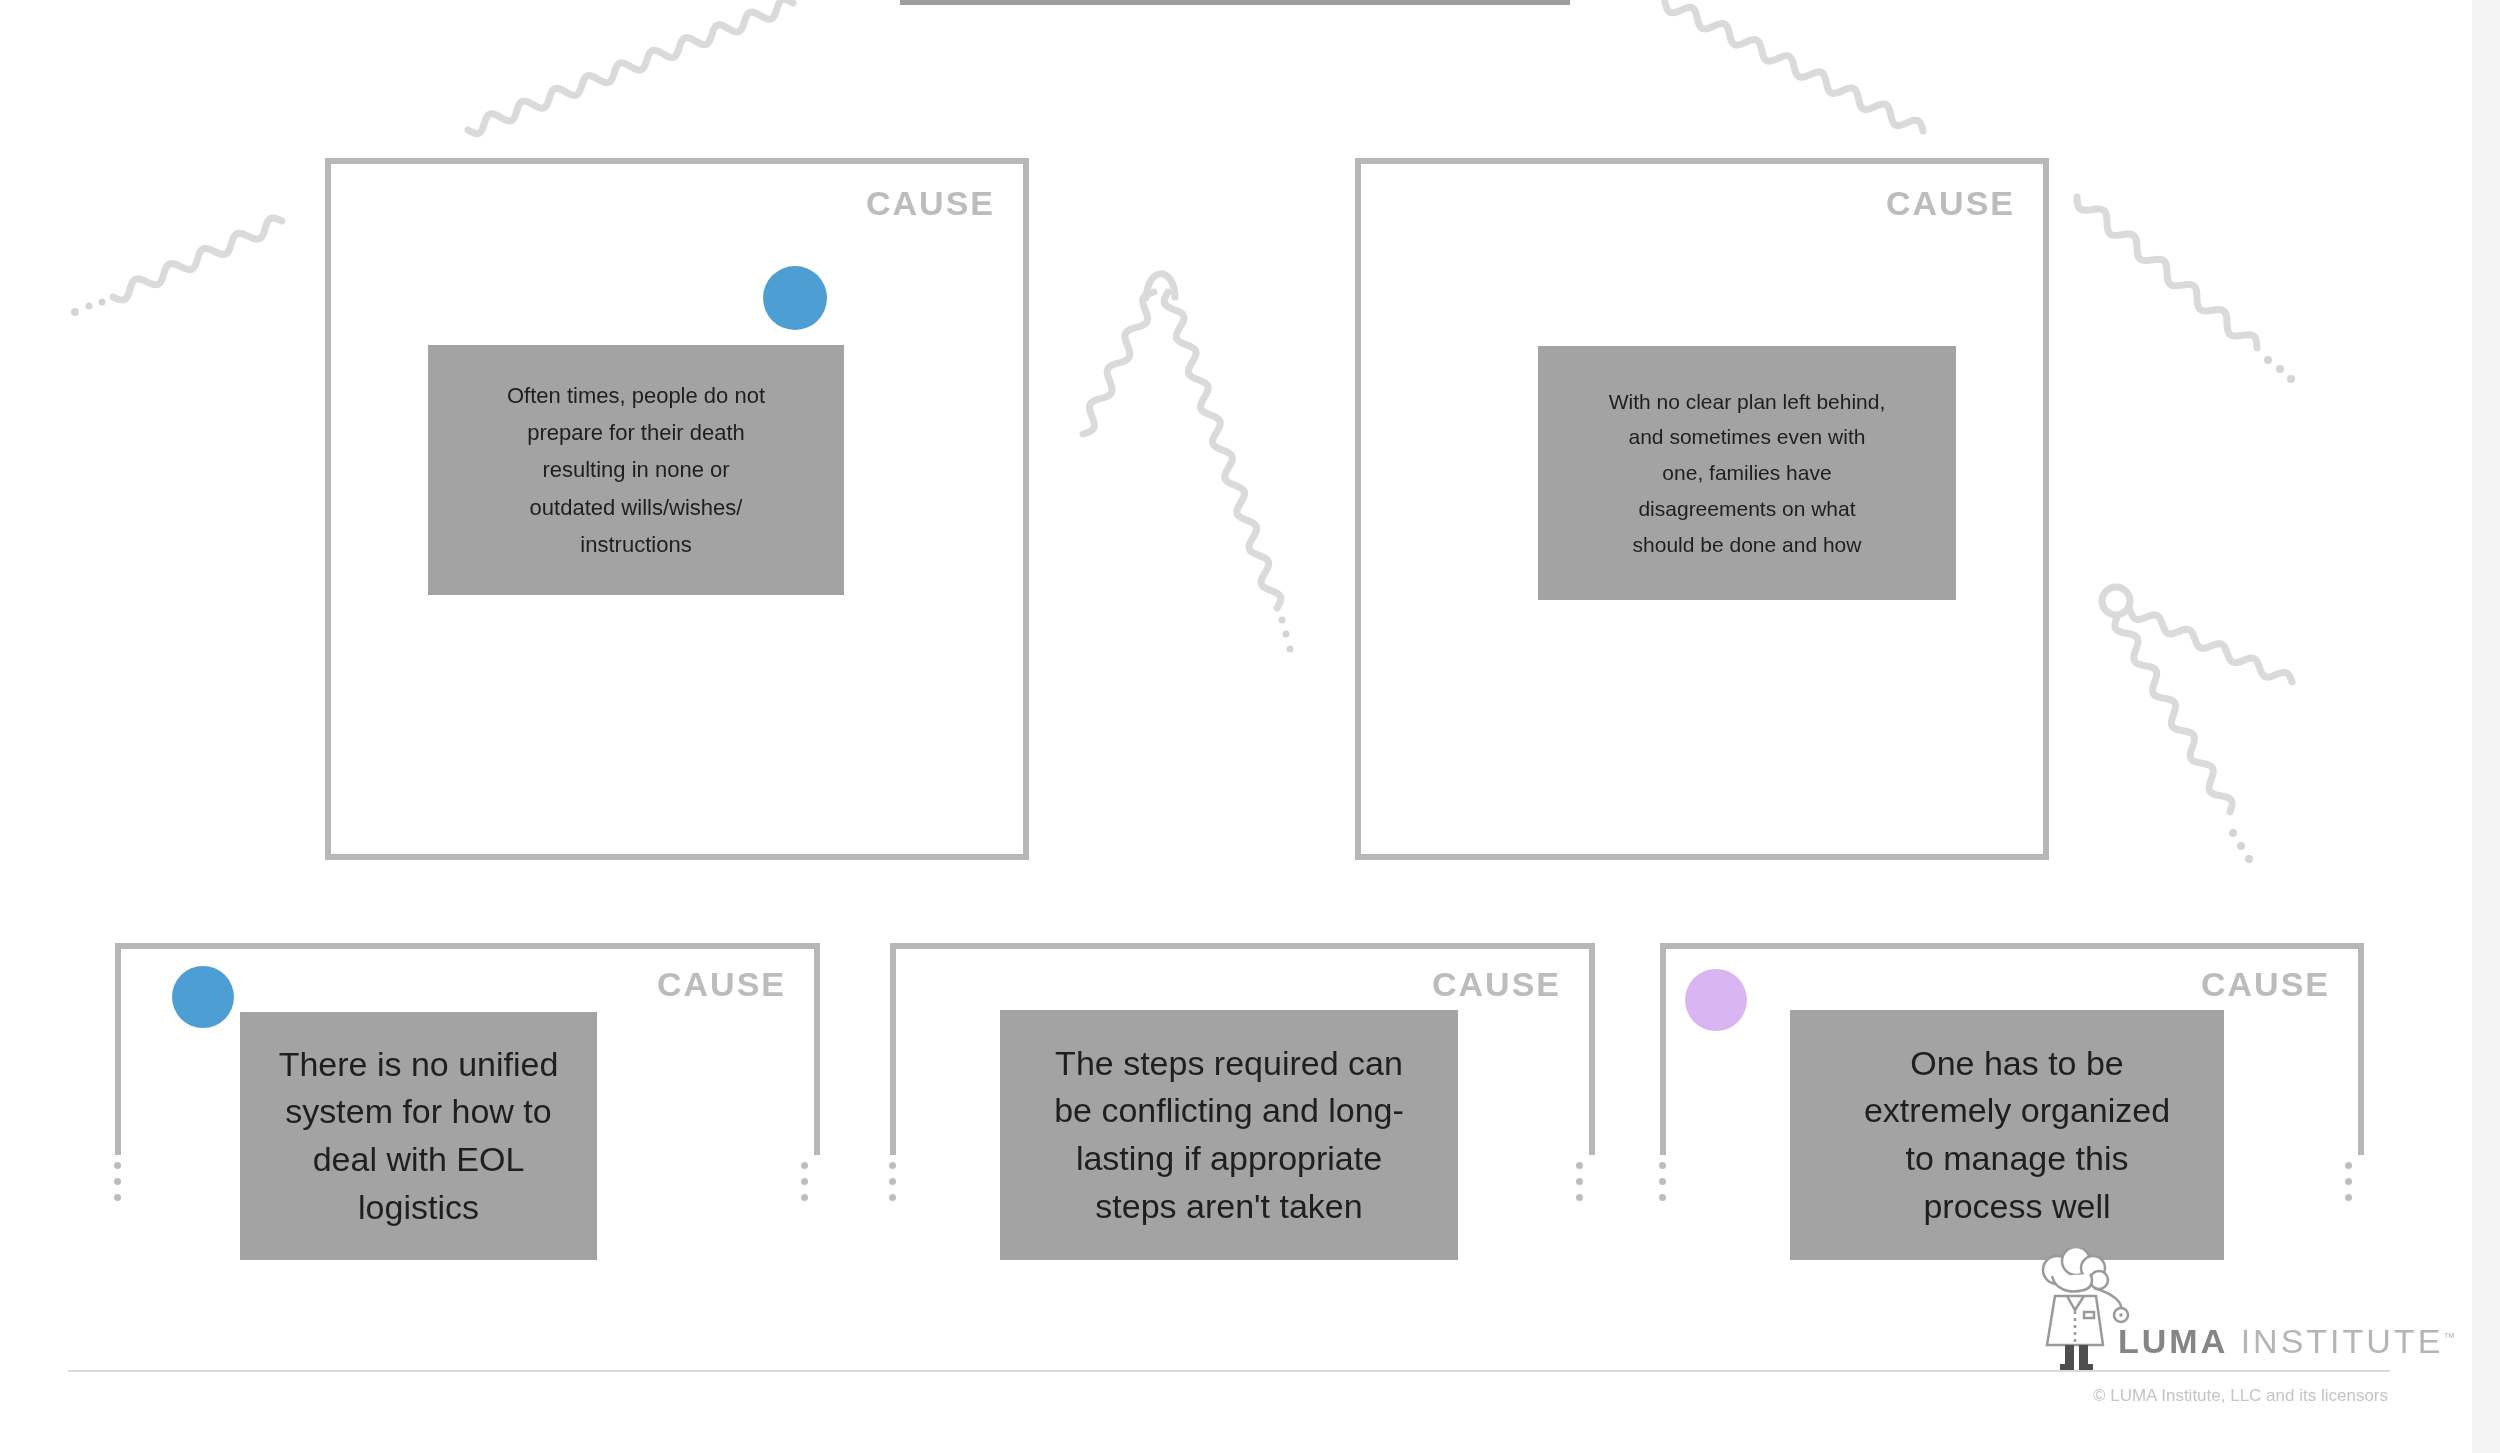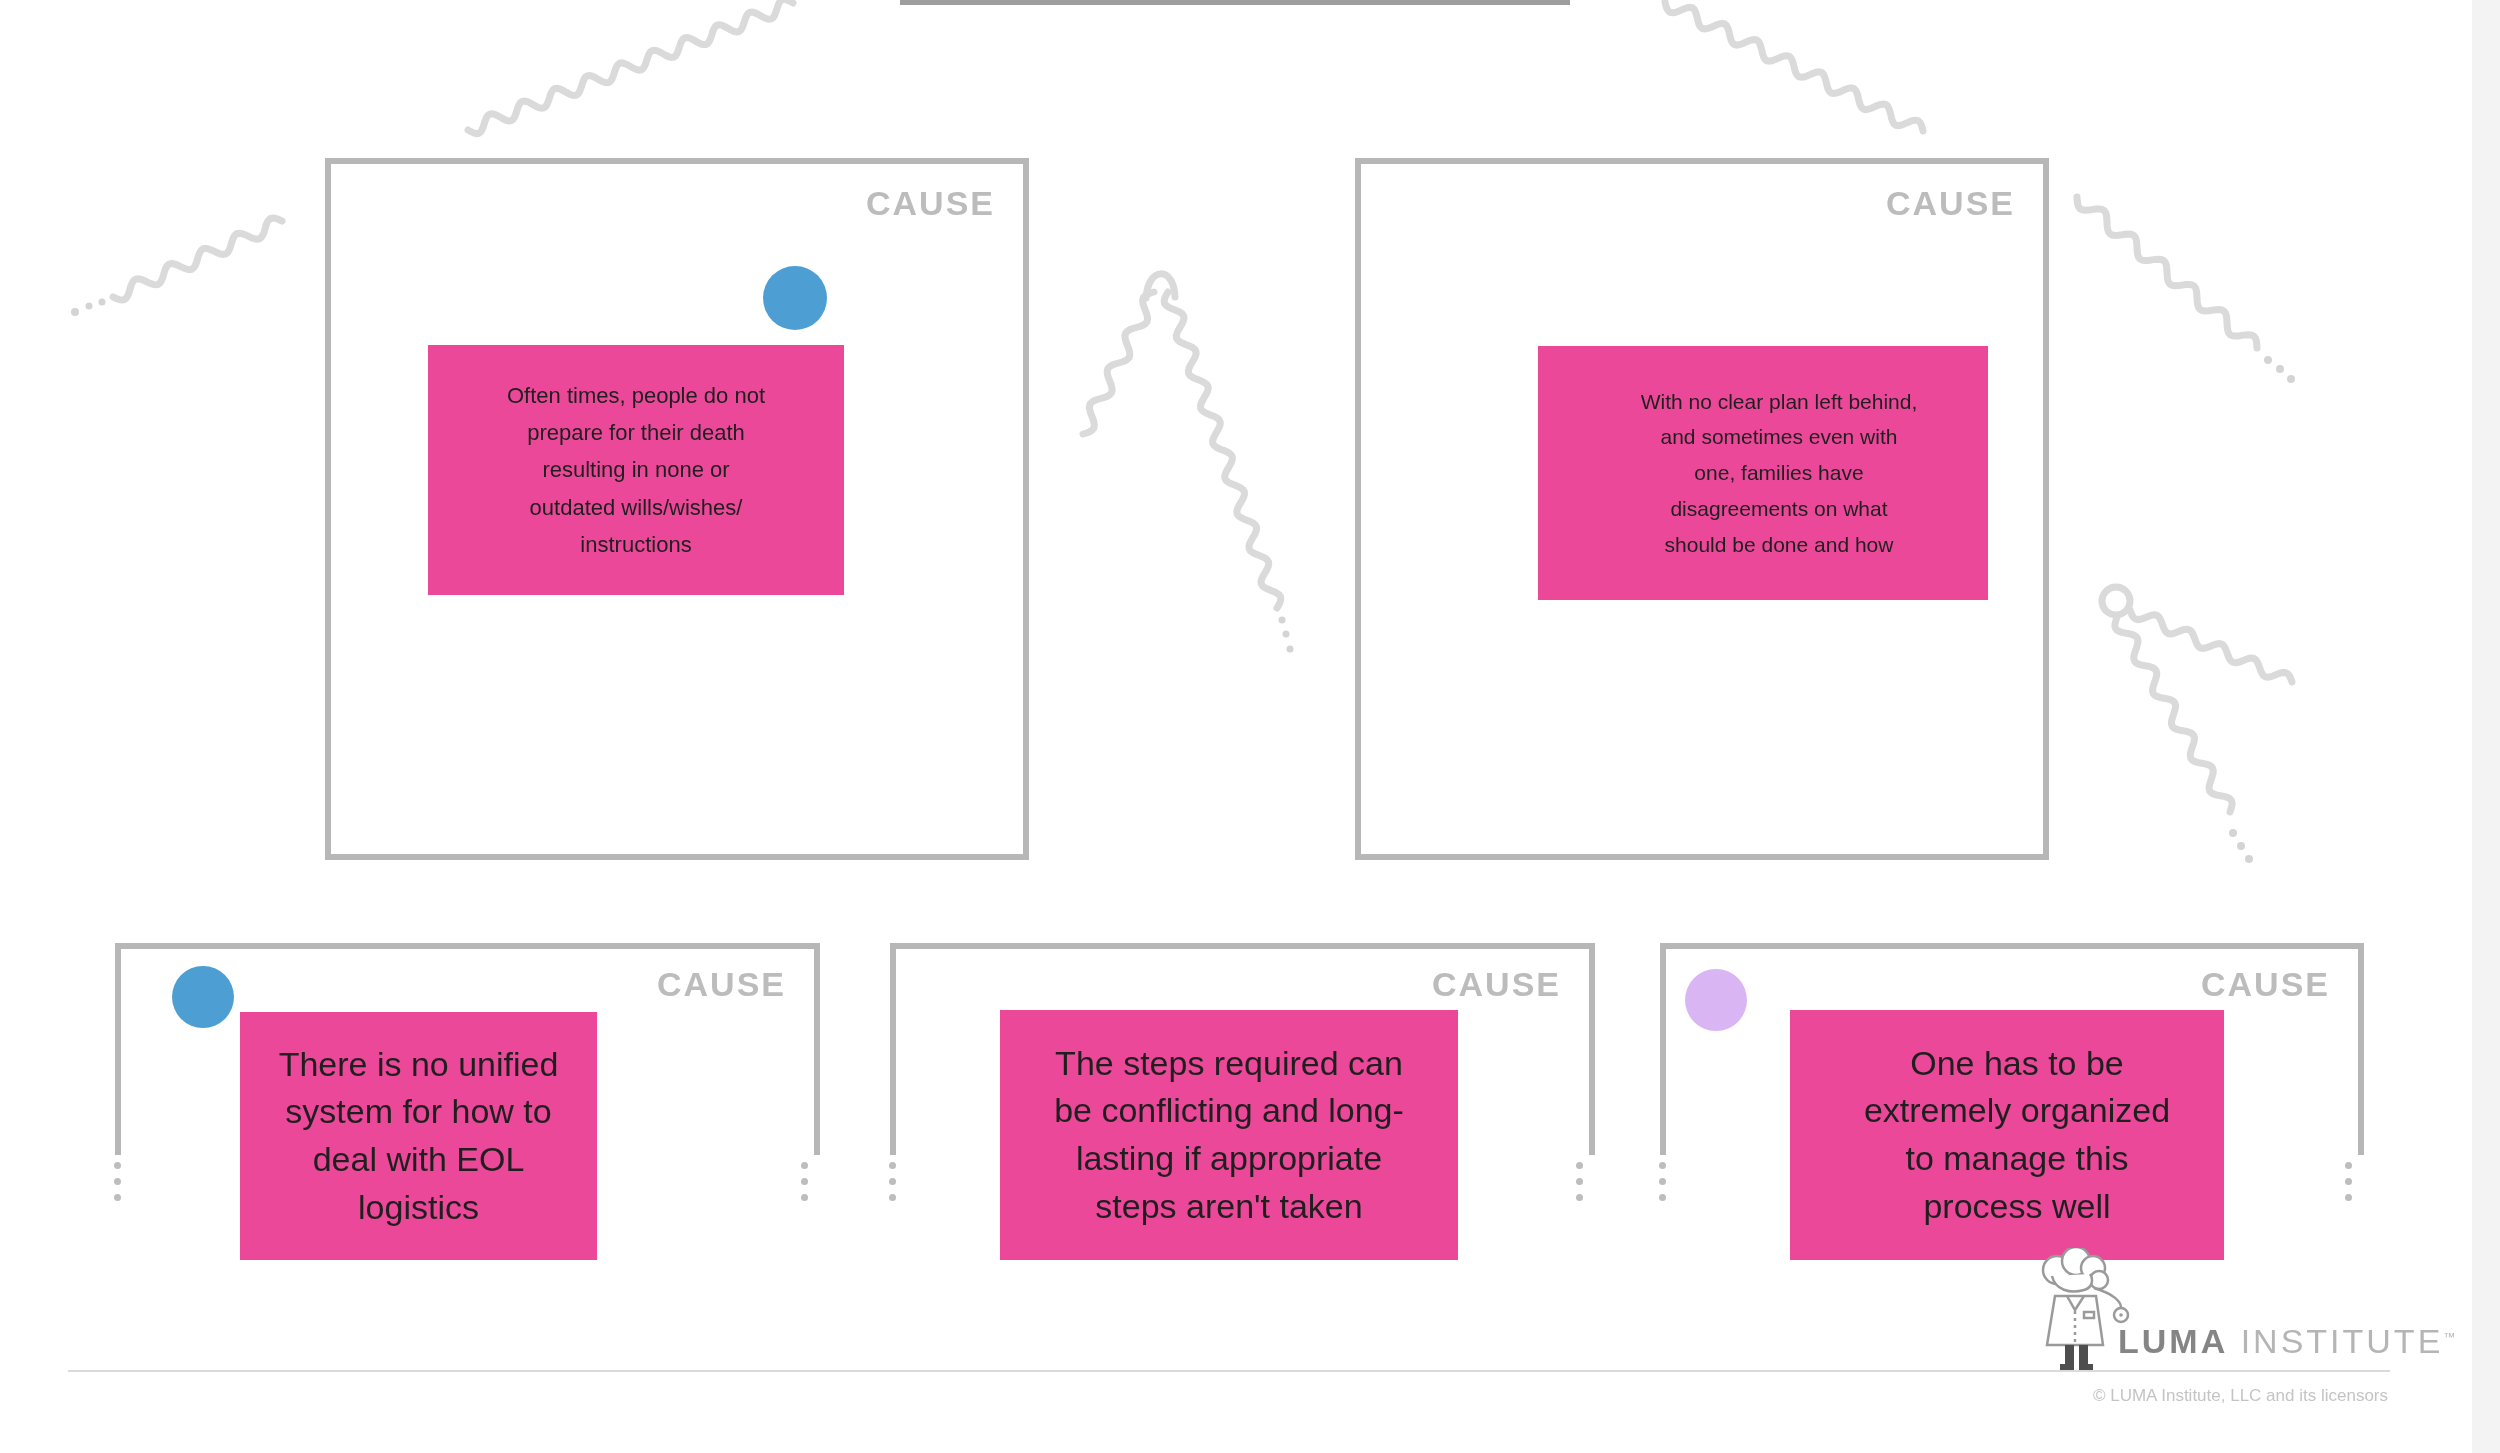--- a/index.html
+++ b/index.html
@@ -21,26 +21,26 @@
   .box-tl{left:325px;top:158px;width:692px;height:690px;}
   .box-tr{left:1355px;top:158px;width:682px;height:690px;}
   .box-bl{left:115px;top:943px;width:693px;height:206px;}
   .box-bm{left:890px;top:943px;width:693px;height:206px;}
   .box-br{left:1660px;top:943px;width:692px;height:206px;}
 
   .edge-dots{position:absolute;width:8px;}
   .edge-dots i{display:block;width:7px;height:7px;border-radius:50%;background:#bdbdbd;margin:0 0 9px 0;}
 
   .sticky{
-    position:absolute;background:#ec4899;color:#1f1f1f;
+    position:absolute;background:#a3a3a3;color:#1f1f1f;
     display:flex;align-items:center;justify-content:center;text-align:center;
     white-space:pre-line;
   }
   .st-tl{left:428px;top:345px;width:416px;height:250px;font-size:22px;line-height:1.7;}
-  .st-tr{left:1538px;top:346px;width:418px;height:254px;font-size:21px;line-height:1.7;padding-left:32px;}
+  .st-tr{left:1538px;top:346px;width:418px;height:254px;font-size:21px;line-height:1.7;}
   .st-bl{left:240px;top:1012px;width:357px;height:248px;font-size:34px;line-height:1.4;}
   .st-bm{left:1000px;top:1010px;width:458px;height:250px;font-size:34px;line-height:1.4;}
   .st-br{left:1790px;top:1010px;width:414px;height:250px;font-size:34px;line-height:1.4;padding-left:20px;}
 
   .dot{position:absolute;border-radius:50%;}
   .dot-top-blue{left:763px;top:266px;width:64px;height:64px;}
   .dot-bottom-blue{left:172px;top:966px;width:62px;height:62px;}
   .dot-bottom-lavender{left:1685px;top:969px;width:62px;height:62px;}
 
   .footer-rule{position:absolute;left:68px;top:1370px;width:2322px;height:2px;background:#dadada;}

